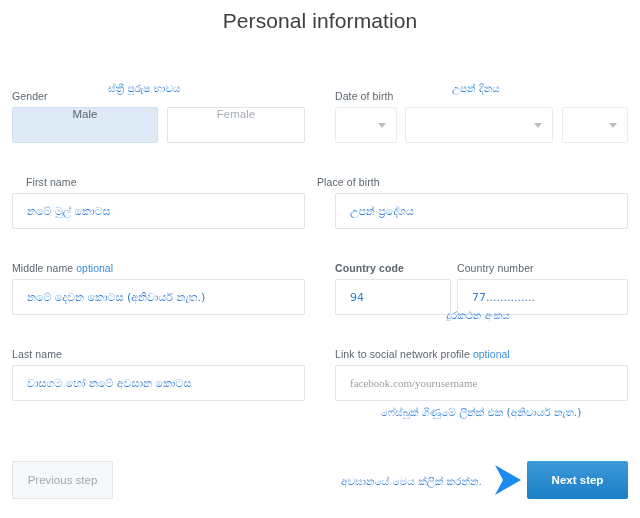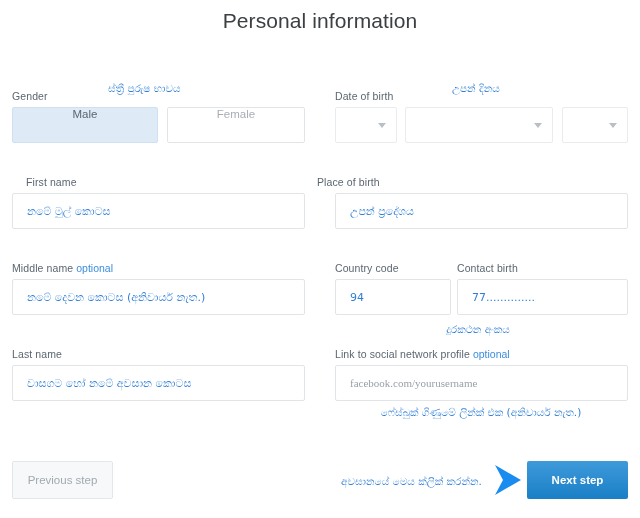--- a/index.html
+++ b/index.html
@@ -133,30 +133,30 @@
   </div>
 
   <div style="position:absolute; left:12px; top:262px; display:flex; align-items:baseline;">
     <span class="flabel">Middle name</span>
     <span class="optional">optional</span>
   </div>
   <div class="inp" style="left:12px; top:279px; width:293px; height:36px;">
     <span class="val">නමේ දෙවන කොටස (අනිවාර්ය නැත.)</span>
   </div>
 
-  <div style="position:absolute; left:335px; top:262px;" class="flabel">Country code</div>
+  <div style="position:absolute; left:335px; top:262px;font-weight:bold;" class="flabel">Country code</div>
   <div class="inp" style="left:335px; top:279px; width:116px; height:36px;">
     <span class="val">94</span>
   </div>
 
-  <div style="position:absolute; left:457px; top:262px;" class="flabel">Contact birth</div>
+  <div style="position:absolute; left:457px; top:262px;" class="flabel">Country number</div>
   <div class="inp" style="left:457px; top:279px; width:171px; height:36px;">
     <span class="val">77..............</span>
   </div>
-  <div class="anno" style="left:0px; top:323px; width:640px; text-align:center; text-indent:316px;">දුරකථන අංකය</div>
+  <div class="anno" style="left:0px; top:309px; width:640px; text-align:center; text-indent:316px;">දුරකථන අංකය</div>
 
   <div style="position:absolute; left:12px; top:348px;" class="flabel">Last name</div>
   <div class="inp" style="left:12px; top:365px; width:293px; height:36px;">
     <span class="val">වාසගම හෝ නමේ අවසාන කොටස</span>
   </div>
 
   <div style="position:absolute; left:335px; top:348px; display:flex; align-items:baseline;">
     <span class="flabel">Link to social network profile</span>
     <span class="optional">optional</span>
   </div>

